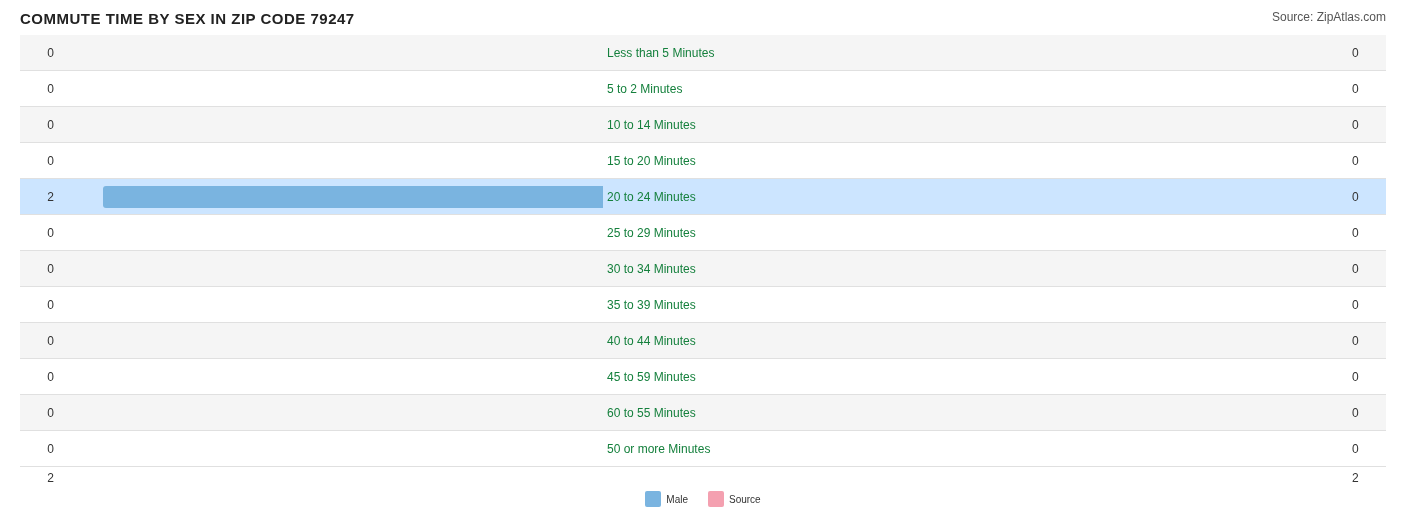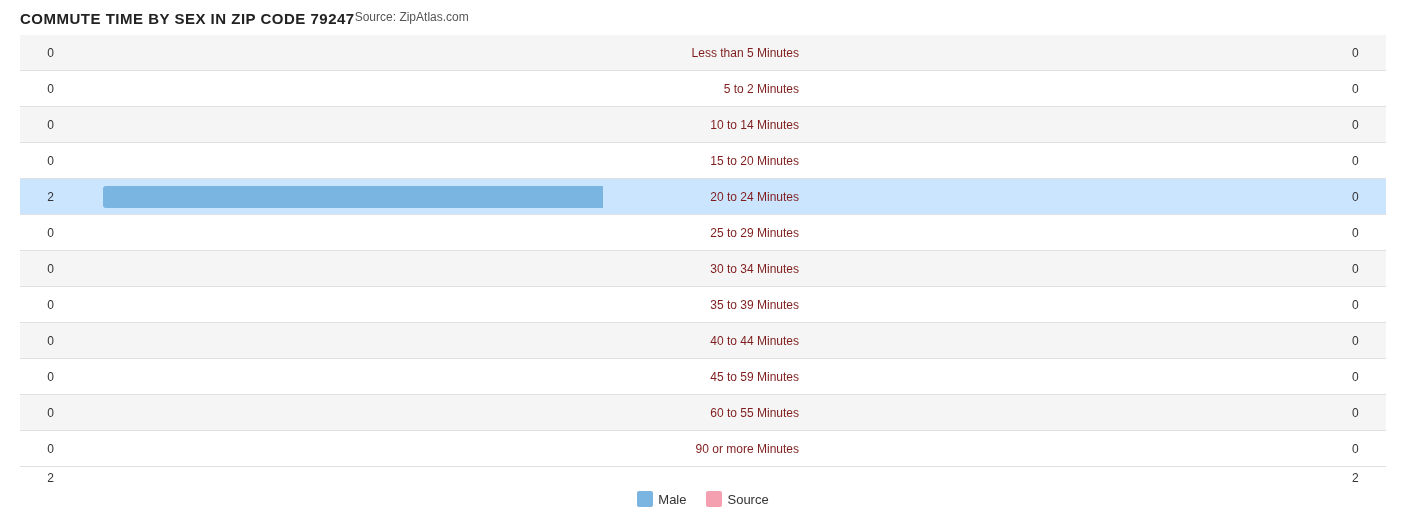--- a/index.html
+++ b/index.html
@@ -5,23 +5,24 @@
     * { box-sizing: border-box; margin: 0; padding: 0; }
     body {
       font-family: Arial, sans-serif;
       background: #fff;
       width: 1406px;
       min-height: 522px;
       padding: 10px 20px;
     }
     .header-row {
       display: flex;
-      justify-content: flex-start;
+      justify-content: space-between;
       align-items: flex-start;
       margin-bottom: 8px;
+      gap: 32px;
     }
     .chart-title {
       font-size: 15px;
       font-weight: bold;
       text-transform: uppercase;
       color: #222;
       letter-spacing: 0.5px;
     }
     .source-text {
       font-size: 12px;
@@ -61,23 +62,23 @@
       flex: 1;
     }
     .bar-left {
       height: 22px;
       background: #7ab4e0;
       border-radius: 3px 0 0 3px;
       min-width: 0;
     }
     .label-center {
       width: 200px;
-      text-align: right;
-      font-size: 12px;
-      color: #7f1d1d;
+      text-align: left;
+      font-size: 12px;
+      color: #15803d;
       flex-shrink: 0;
       padding: 0 4px;
     }
     .bar-container-right {
       display: flex;
       justify-content: flex-start;
       align-items: center;
       flex: 1;
     }
     .bar-right {
@@ -123,21 +124,21 @@
       display: flex;
       justify-content: center;
       align-items: center;
       gap: 20px;
       margin-top: 6px;
     }
     .legend-item {
       display: flex;
       align-items: center;
       gap: 5px;
-      font-size: 13px;
+      font-size: 10px;
       color: #333;
     }
     .legend-box {
       width: 16px;
       height: 16px;
       border-radius: 2px;
     }
     
     
   </style>
@@ -269,21 +270,21 @@
     <div class="bar-container-right">
       <div class="bar-right" style="width:0px; background:#f4a0b0;"></div>
     </div>
     <div class="right-value">0</div>
   </div>
     <div class="bar-row">
     <div class="left-value">0</div>
     <div class="bar-container-left">
       <div class="bar-left" style="width:0px; background:#7ab4e0;"></div>
     </div>
-    <div class="label-center">90 or more Minutes</div>
+    <div class="label-center">50 or more Minutes</div>
     <div class="bar-container-right">
       <div class="bar-right" style="width:0px; background:#f4a0b0;"></div>
     </div>
     <div class="right-value">0</div>
   </div>
   </div>
 
 <div class="axis-row">
   <div class="axis-left-val">2</div>
   <div class="axis-spacer"></div>

